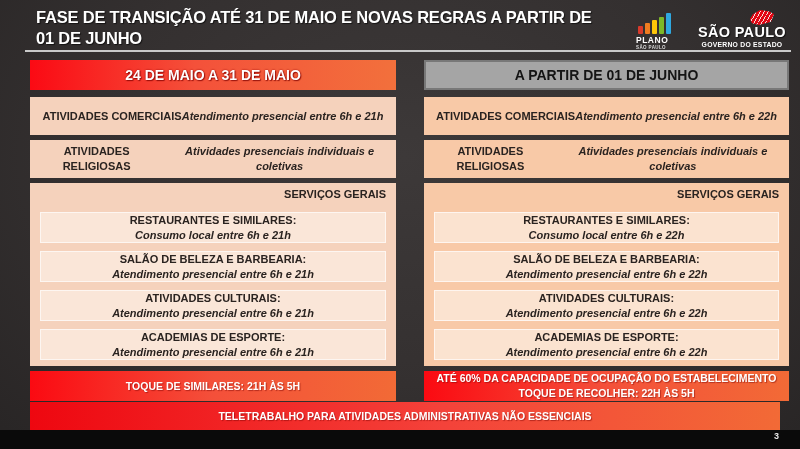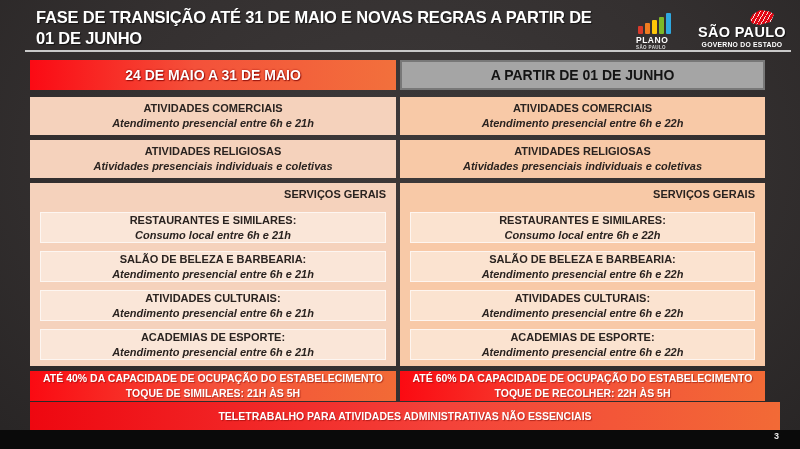--- a/index.html
+++ b/index.html
@@ -28,30 +28,30 @@
     width:24px;height:15px;margin:0 auto 0 58px;
     background:repeating-linear-gradient(120deg,#e30613 0 2.6px,#f3d9d9 2.6px 3.4px);
     clip-path:polygon(0% 60%, 12% 28%, 42% 0%, 78% 8%, 100% 26%, 88% 78%, 38% 100%, 8% 88%);
   }
   .gov-l1{color:#fff;font-weight:bold;font-size:14.5px;letter-spacing:.3px;line-height:1.0;
           text-shadow:1px 1px 1px rgba(0,0,0,.6);}
   .gov-l2{color:#fff;font-weight:bold;font-size:6.8px;letter-spacing:.25px;margin-top:1px;}
   .separator{position:absolute;top:50px;left:25px;width:766px;height:2px;background:#c9c9c9;}
   
   .columns{position:absolute;top:60px;left:30px;width:750px;
-           display:grid;grid-template-columns:366px 365px;column-gap:4px;}
+           display:grid;grid-template-columns:366px 365px;column-gap:28px;}
   .col{display:flex;flex-direction:column;}
   .col-header{height:30px;display:flex;align-items:center;justify-content:center;
               font-weight:bold;font-size:14px;margin-bottom:7px;box-sizing:border-box;}
   .col-header.red{background:linear-gradient(90deg,#fb0a14 0%,#f4513a 45%,#f2703c 100%);
                   color:#fff;text-shadow:0 0 2px rgba(150,0,0,.95),1px 1px 1px rgba(120,0,0,.7);}
   .col-header.gray{background:#a5a5a5;border:2px solid #787878;color:#141414;}
   .box{box-sizing:border-box;height:38px;margin-bottom:5px;
-       display:flex;flex-direction:column;align-items:center;justify-content:center;
-       text-align:left;line-height:1.35;}
+       display:flex;flex-direction:row;align-items:center;justify-content:center;
+       text-align:center;line-height:1.35;}
   .col.left  .box{background:#f5d2bc;}
   .col.right .box{background:#f8c9a7;}
   .bt{font-weight:bold;font-size:11px;color:#2a2320;}
   .bs{font-weight:bold;font-style:italic;font-size:11px;color:#2a2320;}
   .services{box-sizing:border-box;height:183px;margin-bottom:5px;padding:5px 10px 6px;}
   .col.left  .services{background:#f5d2bc;}
   .col.right .services{background:#f8c9a7;}
   .services-title{text-align:right;font-weight:bold;font-size:11px;color:#2a2320;height:16px;}
   .inner{box-sizing:border-box;height:31px;margin-top:8px;
          border:1px solid rgba(255,255,255,.65);
@@ -131,21 +131,20 @@
           <div class="bt">ATIVIDADES CULTURAIS:</div>
           <div class="bs">Atendimento presencial entre 6h e 21h</div>
         </div>
         <div class="inner">
           <div class="bt">ACADEMIAS DE ESPORTE:</div>
           <div class="bs">Atendimento presencial entre 6h e 21h</div>
         </div>
       </div>
 
       <div class="col-footer">
-        <div>ATÉ 40% DA CAPACIDADE DE OCUPAÇÃO DO ESTABELECIMENTO</div>
         <div>TOQUE DE SIMILARES: 21H ÀS 5H</div>
       </div>
     </section>
 
     <section class="col right">
       <div class="col-header gray">A PARTIR DE 01 DE JUNHO</div>
 
       <div class="box">
         <div class="bt">ATIVIDADES COMERCIAIS</div>
         <div class="bs">Atendimento presencial entre 6h e 22h</div>

